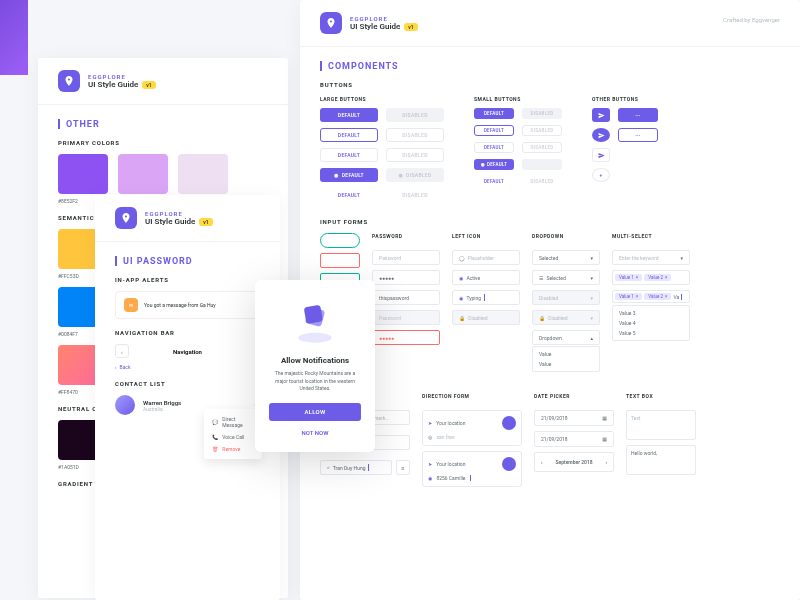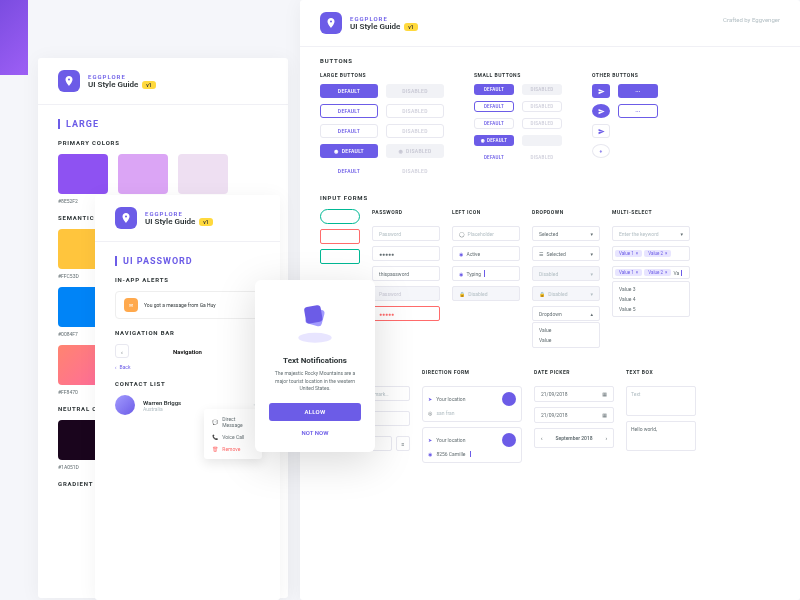--- a/index.html
+++ b/index.html
@@ -84,21 +84,21 @@
         </svg>
       </div>
     <div>
       <div class="brand">EGGPLORE</div>
       <div class="subtitle">
           <span>UI Style Guide</span>
           <span class="badge">v1</span>
         </div>
     </div>
   </div>
-  <div class="section-title">LARGE</div>
+  <div class="section-title">OTHER</div>
   <div class="sub-label">PRIMARY COLORS</div>
   <div class="swatch-row">
     <div>
         <div class="swatch" style="background:#8E52F2"></div>
         <div class="swatch-label">#8E52F2</div>
       </div>
     <div>
         <div class="swatch" style="background:#DBA5F5"></div>
         <div class="swatch-label">#DBA5F5</div>
       </div>
@@ -141,20 +141,21 @@
       </div>
     <div>
       <div class="brand">EGGPLORE</div>
       <div class="subtitle">
           <span>UI Style Guide</span>
           <span class="badge">v1</span>
         </div>
     </div>
     <div class="crafted">Crafted by Eggvenger</div>
   </div>
+  <div class="section-title">COMPONENTS</div>
   <div class="sub-label">BUTTONS</div>
 
   <div class="btn-grid">
     <div class="col">
       <div class="col-head">LARGE BUTTONS</div>
       <div class="btn-row">
           <button class="btn btn-lg btn-fill">DEFAULT</button>
           <button class="btn btn-lg btn-disabled">DISABLED</button>
         </div>
       <div class="btn-row">
@@ -475,17 +476,17 @@
 </div>
 
 <div class="modal">
   <div class="modal-illus">
     <svg viewBox="0 0 60 60">
         <ellipse cx="30" cy="50" rx="20" ry="6" fill="#e8e5ff"></ellipse>
         <rect x="20" y="15" width="20" height="20" rx="4" fill="#a29bfe" transform="rotate(15 30 25)"></rect>
         <rect x="18" y="12" width="20" height="20" rx="4" fill="#6c5ce7" transform="rotate(-10 28 22)"></rect>
       </svg>
   </div>
-  <h3>Text Notifications</h3>
+  <h3>Allow Notifications</h3>
   <p>The majestic Rocky Mountains are a major tourist location in the western United States.</p>
   <button class="btn btn-fill">ALLOW</button>
   <div class="not-now">NOT NOW</div>
 </div>
 
 </body></html>

